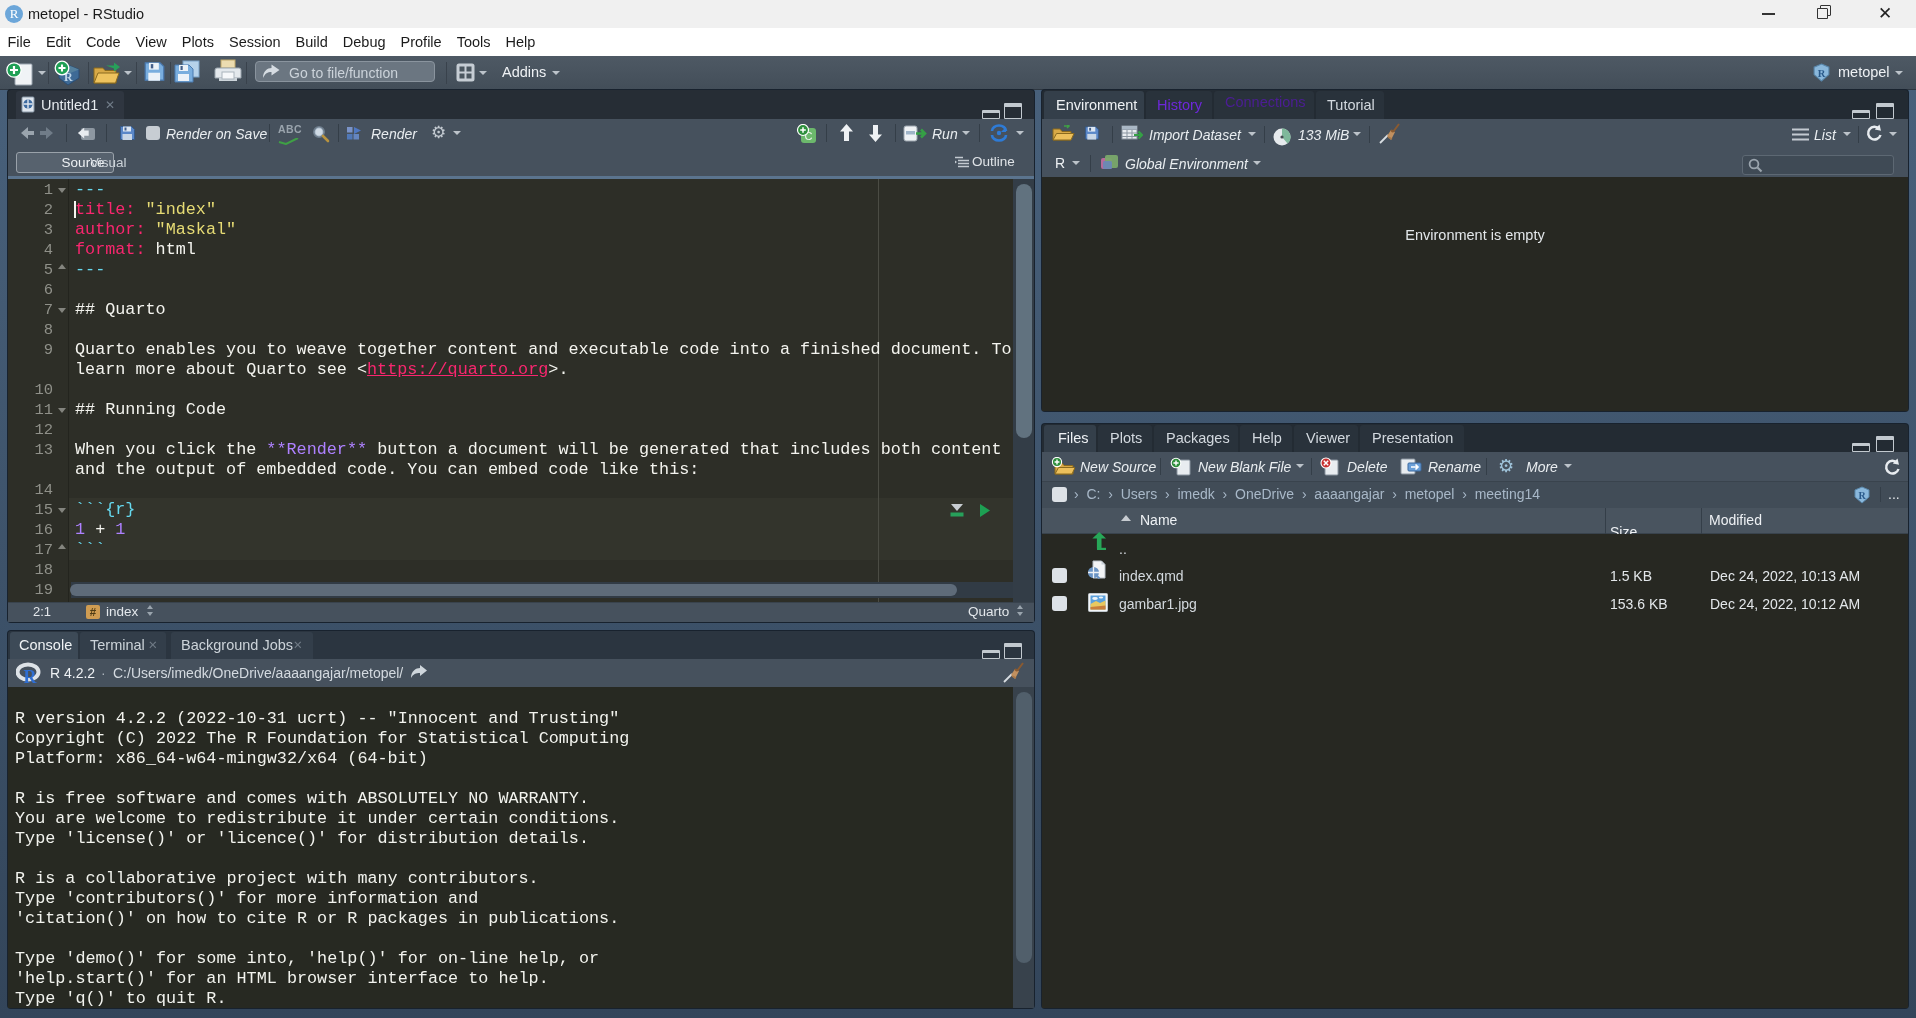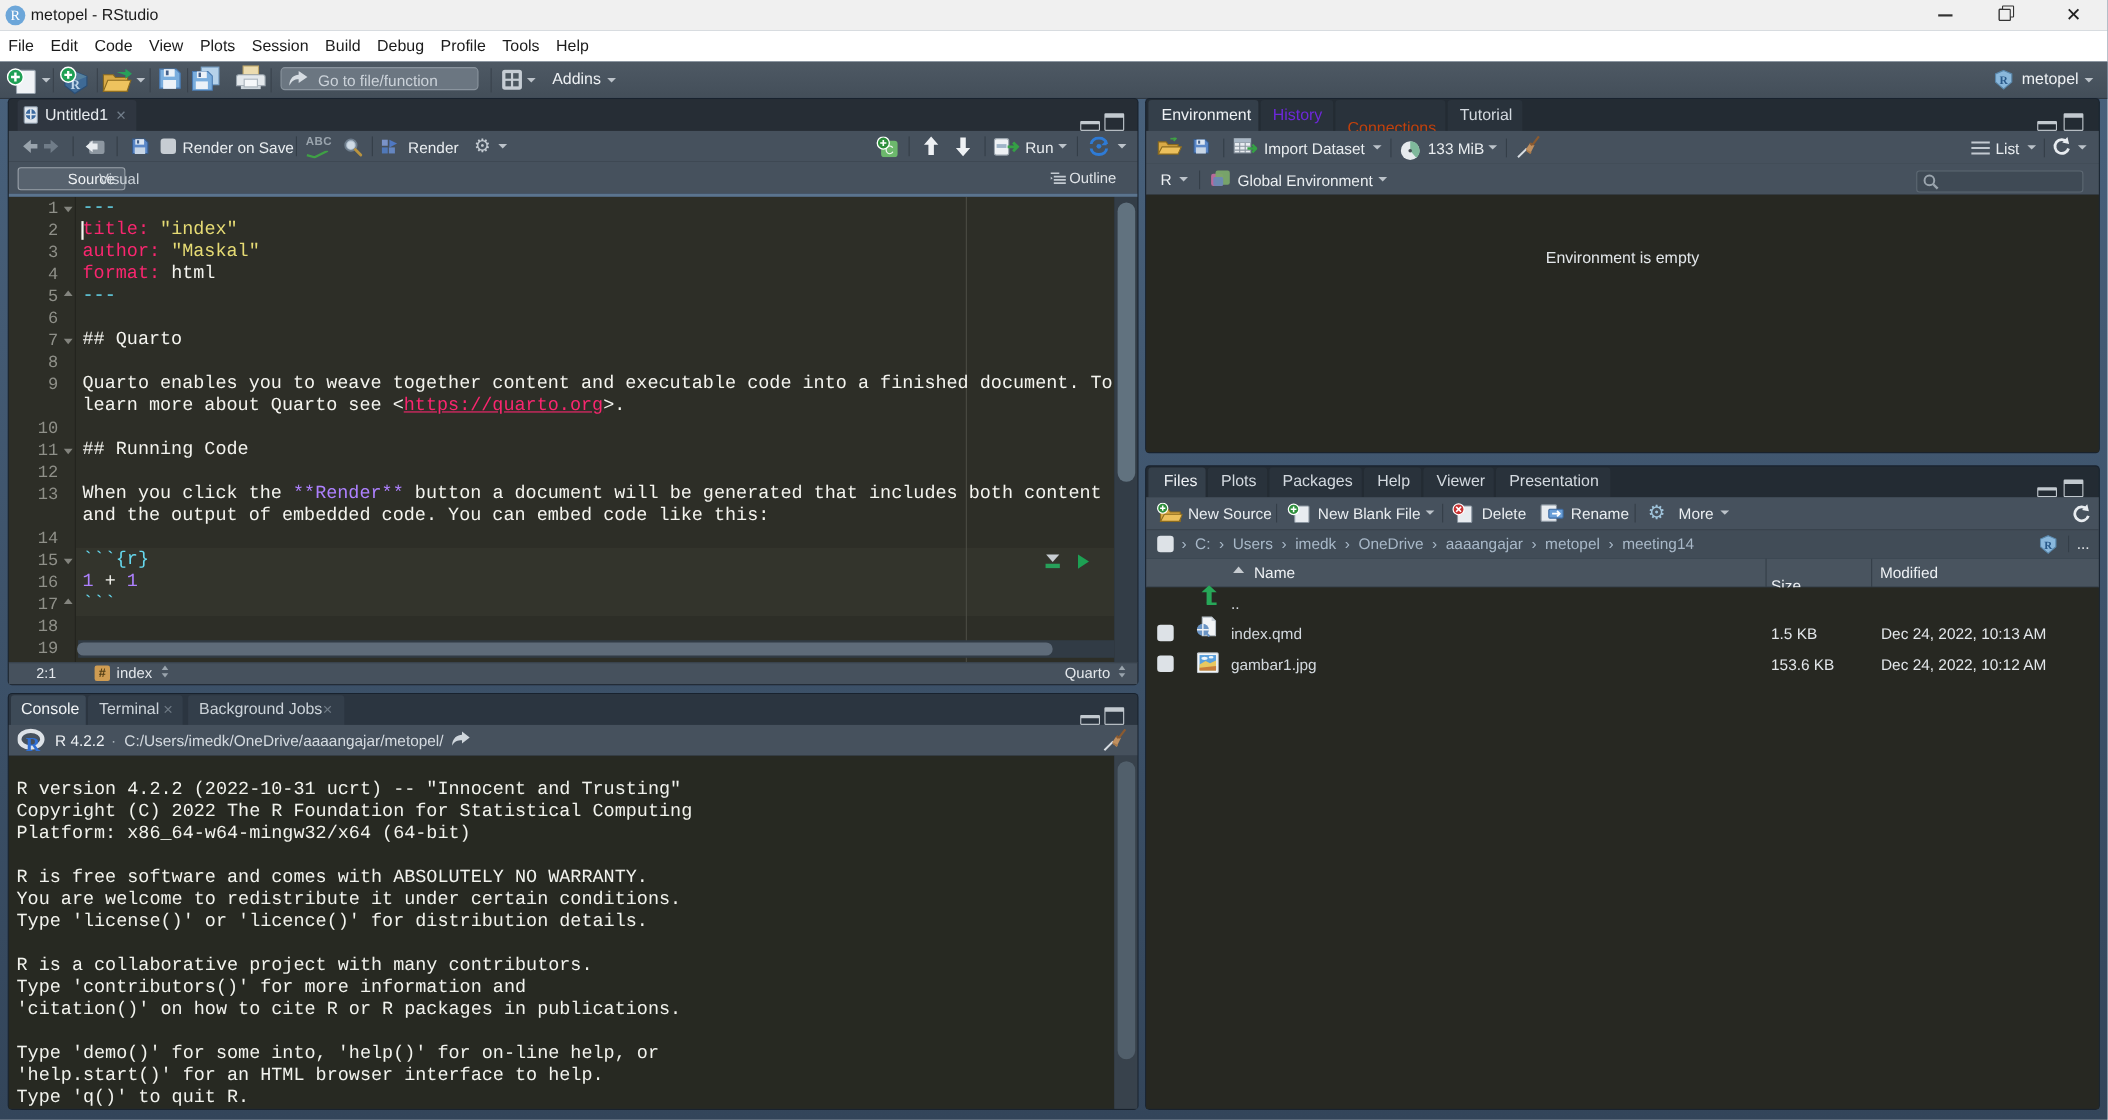--- a/index.html
+++ b/index.html
@@ -13,21 +13,21 @@
 #menubar span{padding:0 7.5px;}
 #maintoolbar{left:0;top:56px;width:1916px;height:34px;background:linear-gradient(#4e5964,#434e59);border-bottom:1px solid #2e3741;box-sizing:border-box;}
 
 .panel{position:absolute;border-radius:3px;box-shadow:0 0 0 1px #18222e;}
 .vsep{position:absolute;width:1px;background:#343e48;}
 .cv{position:absolute;width:0;height:0;border-left:4px solid transparent;border-right:4px solid transparent;border-top:4px solid #bcc3ca;}
 .updown{position:absolute;width:0;height:0;border-left:3.5px solid transparent;border-right:3.5px solid transparent;}
 .fold{position:absolute;width:0;height:0;border-left:4.5px solid transparent;border-right:4.5px solid transparent;}
 .pmin{position:absolute;width:18px;height:9px;border:1.5px solid #c2c9cf;border-top:3px solid #c2c9cf;box-sizing:border-box;border-radius:1px;}
 .pmax{position:absolute;width:18px;height:16px;border:1.5px solid #c2c9cf;border-top:4px solid #c2c9cf;box-sizing:border-box;border-radius:1px;}
-.uitxt{position:absolute;color:#e9edf0;font-size:14px;white-space:nowrap;}
+.uitxt{position:absolute;color:#e9edf0;font-size:14px;white-space:nowrap;font-style:italic;}
 .ln{position:absolute;width:40px;text-align:right;color:#8f9089;font-size:15.5px;font-family:"Liberation Mono",monospace;line-height:20px;}
 .cl{position:absolute;left:75px;white-space:pre;font-size:16.8px;line-height:20px;font-family:"Liberation Mono",monospace;color:#f4f4ef;}
 .co{position:absolute;left:15px;white-space:pre;font-size:16.8px;line-height:20px;font-family:"Liberation Mono",monospace;color:#f2f3ee;}
 .yk{color:#f9266f;}
 .ys{color:#e6db74;}
 .cy{color:#66d9ef;}
 .pu{color:#ae81ff;}
 .lk{color:#f9266f;text-decoration:underline;}
 </style>
 </head>
@@ -336,21 +336,21 @@
 
 <div class="abs" style="left:1013px;top:687px;width:21px;height:321px;background:#38424c;"></div>
 <div class="abs" style="left:1016px;top:692px;width:16px;height:271px;border-radius:8px;background:#515f6b;"></div>
 
 <div class="panel" id="envpanel" style="left:1042px;top:90px;width:866px;height:321px;background:#232b33;"></div>
 <div class="abs" style="left:1044px;top:91px;width:100px;height:28px;background:#343f4a;border-radius:3px 3px 0 0;"></div>
 <div class="abs" style="left:1056px;top:97px;font-size:14.5px;color:#eef1f4;">Environment</div>
 <div class="abs" style="left:1146px;top:91px;width:66px;height:28px;background:#29323b;border-radius:3px 3px 0 0;"></div>
 <div class="abs" style="left:1157px;top:97px;font-size:14.5px;color:#6d28d9;">History</div>
 <div class="abs" style="left:1214px;top:91px;width:100px;height:28px;background:#29323b;border-radius:3px 3px 0 0;"></div>
-<div class="abs" style="left:1225px;top:109px;font-size:14.5px;color:#c2410c;">Connections</div>
+<div class="abs" style="left:1225px;top:94px;font-size:14.5px;color:#4c1d95;">Connections</div>
 <div class="abs" style="left:1316px;top:91px;width:68px;height:28px;background:#29323b;border-radius:3px 3px 0 0;"></div>
 <div class="abs" style="left:1327px;top:97px;font-size:14.5px;color:#d3d9df;">Tutorial</div>
 <div class="pmin" style="left:1852px;top:110px;"></div>
 <div class="pmax" style="left:1876px;top:103px;"></div>
 
 <div class="abs" style="left:1042px;top:119px;width:866px;height:30px;background:#46515d;"></div>
 <svg class="abs" style="left:1052px;top:125px;" width="23" height="17" viewBox="0 0 23 17">
     <path d="M1 15 L1 4 L8 4 L10 6.5 L19 6.5 L19 15 Z" fill="#d8a946" stroke="#8a6a1e"></path>
     <path d="M1 15 L4.5 8.5 L22 8.5 L19 15 Z" fill="#ecc05c" stroke="#8a6a1e"></path>
     <path d="M12 1 L17 1 M15 -1 L17 1 L15 3" stroke="#3fa045" stroke-width="1.6" fill="none"></path>

